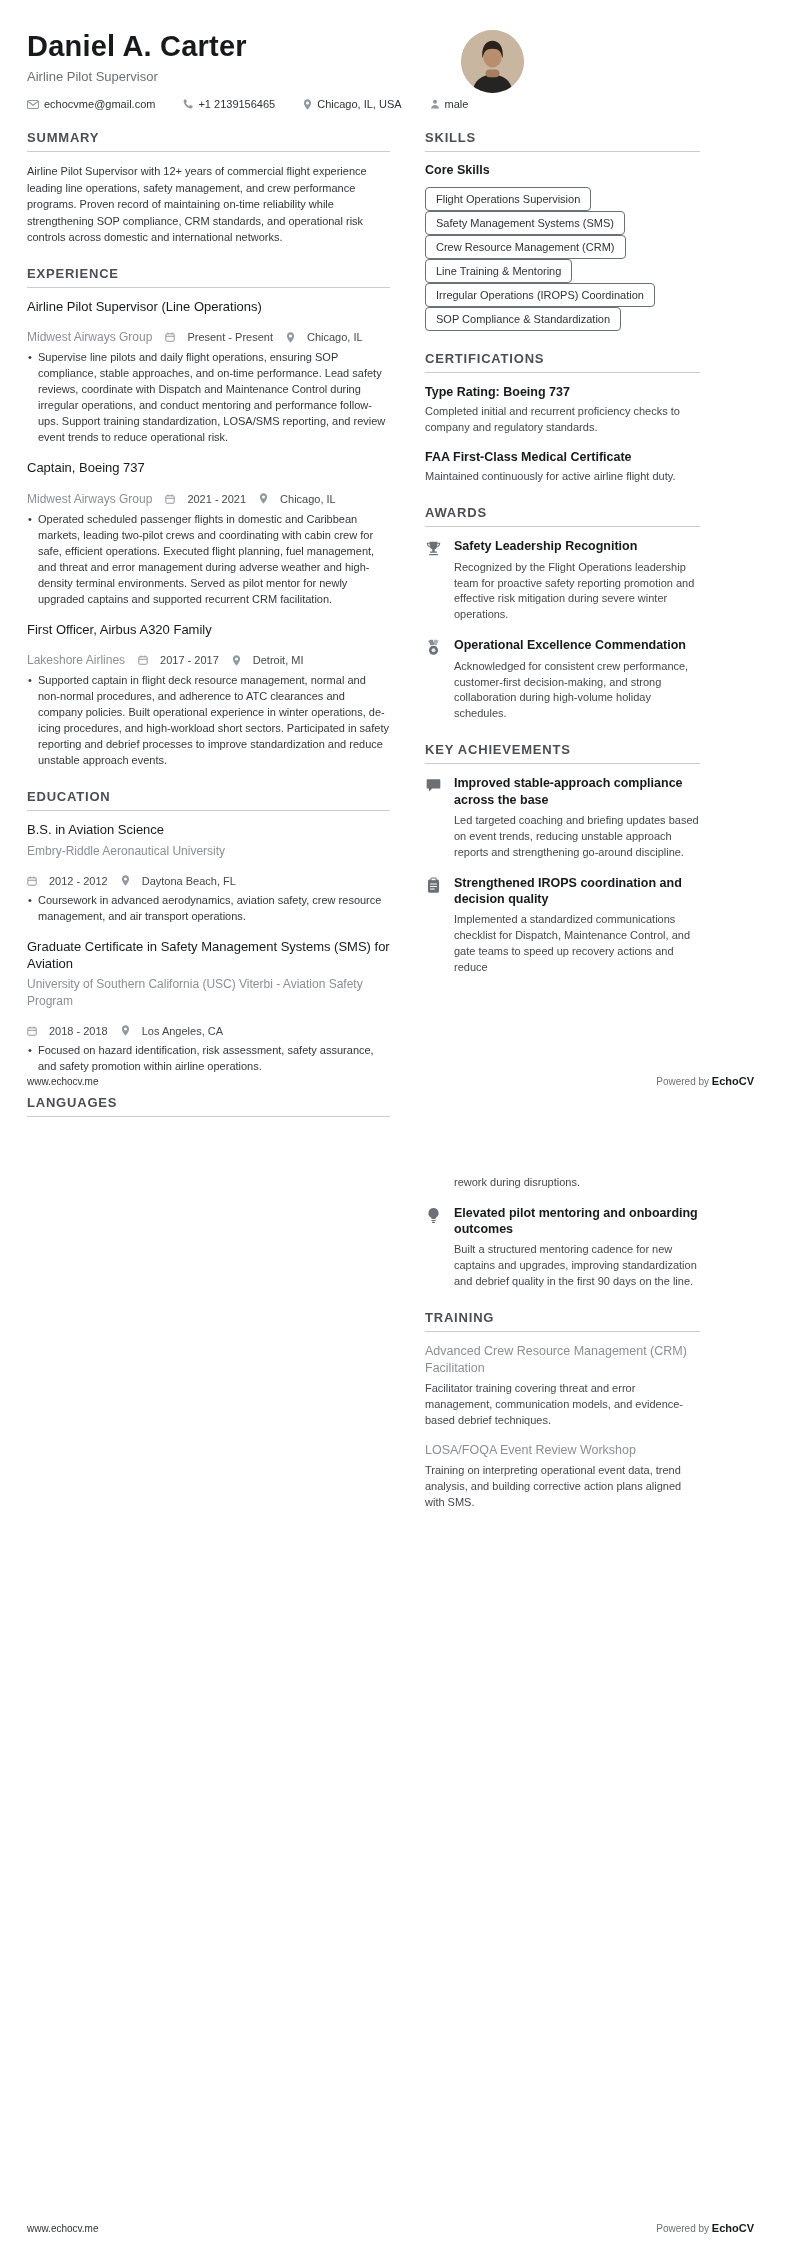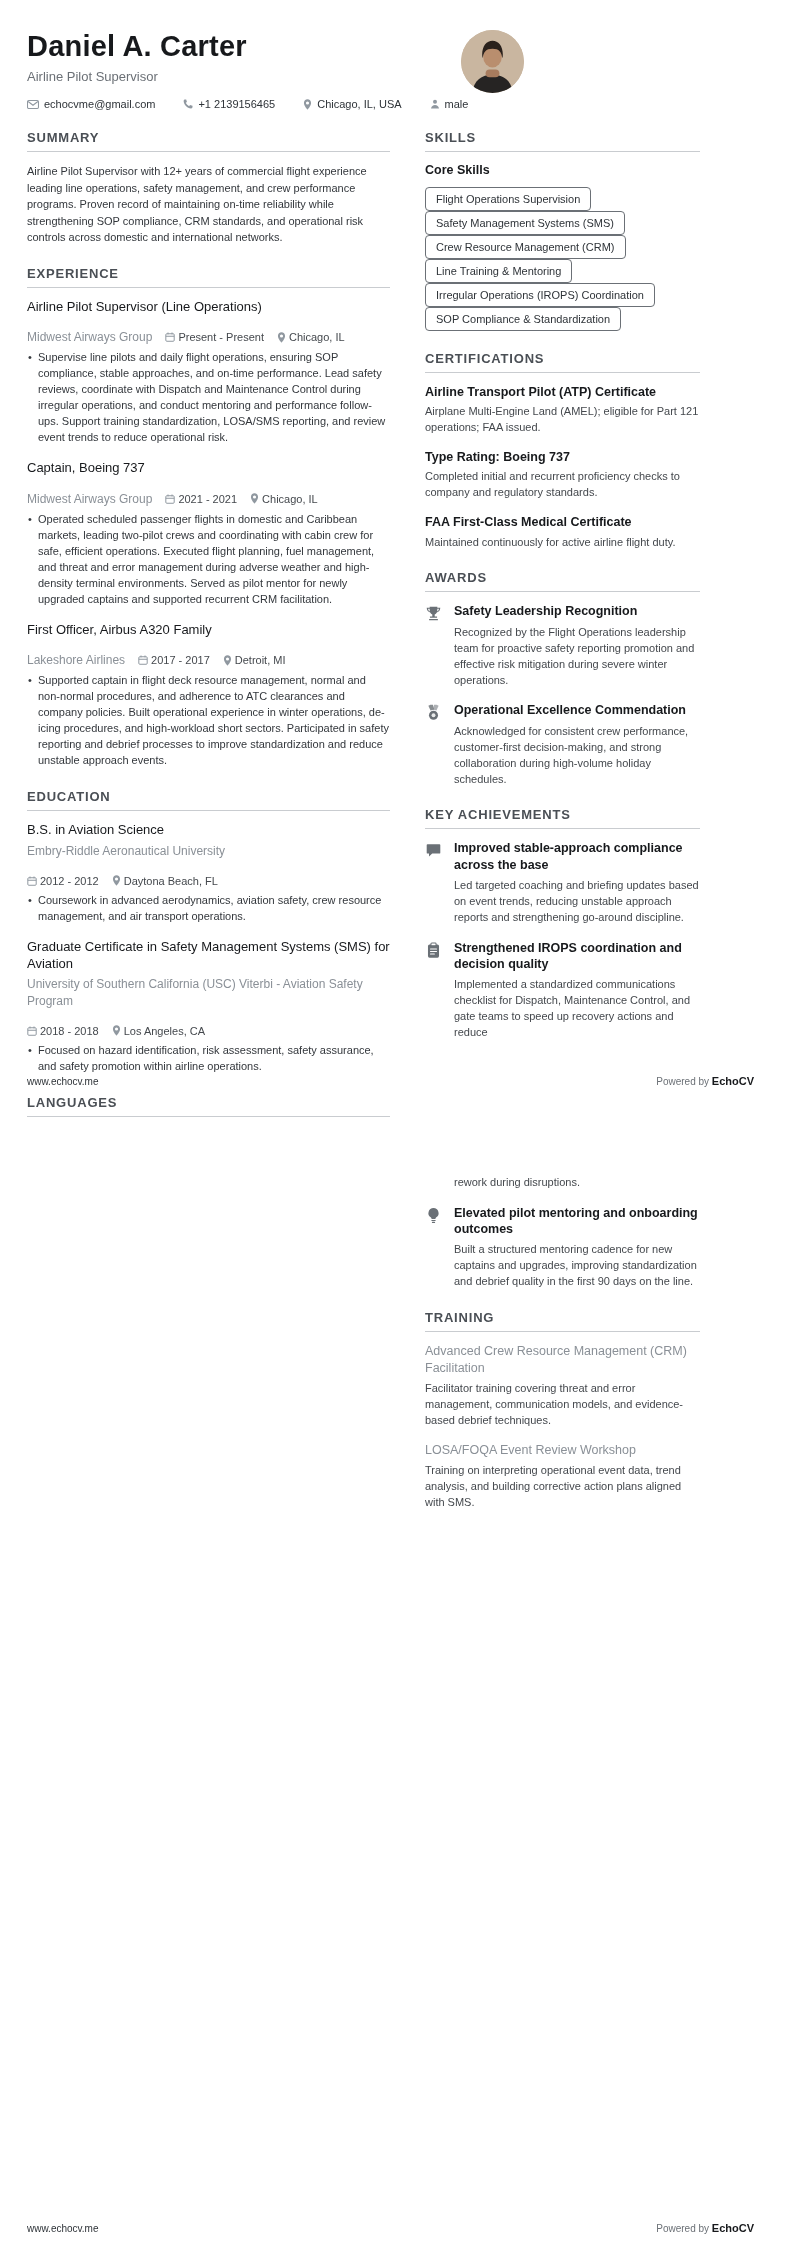--- a/index.html
+++ b/index.html
@@ -34,21 +34,21 @@
     font-size: 13px; font-weight: bold; color: #4a4f55;
     letter-spacing: .8px; text-transform: uppercase;
     border-bottom: 1px solid #c9ccd0; padding-bottom: 6px; margin-bottom: 11px;
   }
   .body-text { font-size: 11px; color: #33373c; line-height: 1.5; }
   
   .xp { margin-bottom: 14px; }
   .xp-role { font-size: 13px; font-weight: normal; color: #17191c; line-height: 1.3; }
   .xp-meta { display: flex; align-items: center; gap: 13px; flex-wrap: wrap; font-size: 11px; color: #44484d; margin-top: 15px; }
   .xp-company { font-size: 12px; color: #8a9097; }
-  .meta-item { display: inline-flex; align-items: center; gap: 3px; }
+  .meta-item { display: inline-flex; align-items: center; gap: 12px; }
   .bullet { position: relative; padding-left: 11px; font-size: 11px; color: #33373c; line-height: 1.45; margin-top: 6px; }
   .bullet::before { content: "•"; position: absolute; left: 1px; color: #33373c; }
   .edu-school { font-size: 12px; color: #8a9097; margin-top: 4px; line-height: 1.4; }
   
   .langs { display: flex; gap: 22px; align-items: center; }
   .lang { display: flex; align-items: center; flex: 1; min-width: 0; }
   .lang-name { font-size: 12.5px; font-weight: bold; color: #17191c; flex: none; }
   .lang-level { font-size: 10px; color: #6b7076; flex: none; }
   .bar { flex: 1; height: 5px; background: #d9dbde; border-radius: 3px; overflow: hidden; }
   .bar-fill { display: block; height: 100%; background: #62676d; border-radius: 3px; }
@@ -306,24 +306,20 @@
           <span class="pill">Crew Resource Management (CRM)</span>
           <span class="pill">Line Training &amp; Mentoring</span>
           <span class="pill">Irregular Operations (IROPS) Coordination</span>
           <span class="pill">SOP Compliance &amp; Standardization</span>
         </div>
       </section>
 
       <section>
         <h2 class="sec">CERTIFICATIONS</h2>
         <div class="cert">
-          <div class="cert-title">Airline Transport Pilot (ATP) Certificate</div>
-          <div class="cert-desc">Airplane Multi-Engine Land (AMEL); eligible for Part 121 operations; FAA issued.</div>
-        </div>
-        <div class="cert">
           <div class="cert-title">Type Rating: Boeing 737</div>
           <div class="cert-desc">Completed initial and recurrent proficiency checks to company and regulatory standards.</div>
         </div>
         <div class="cert">
           <div class="cert-title">FAA First-Class Medical Certificate</div>
           <div class="cert-desc">Maintained continuously for active airline flight duty.</div>
         </div>
       </section>
 
       <section>

